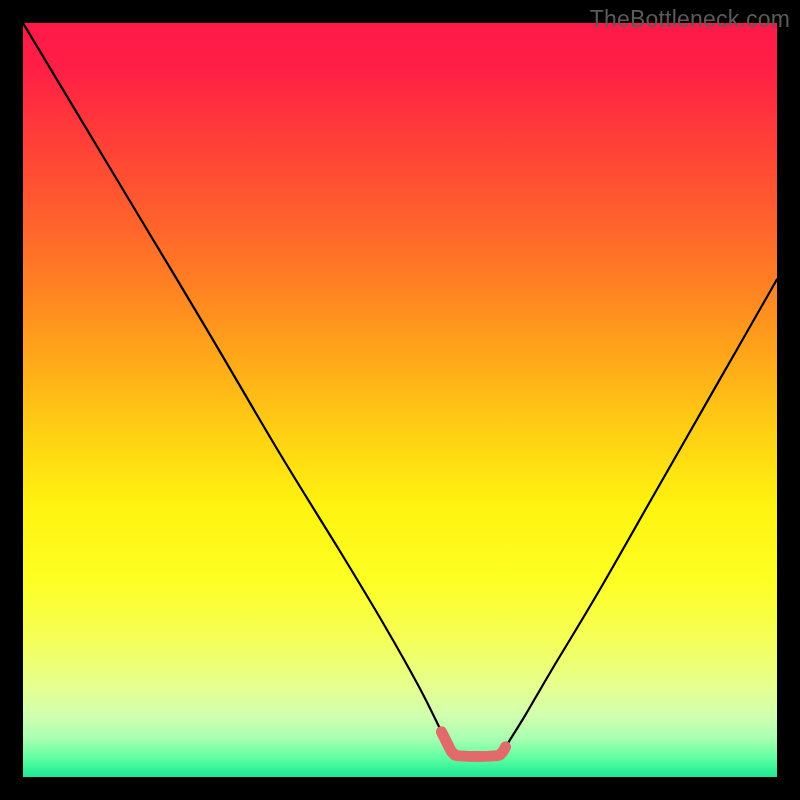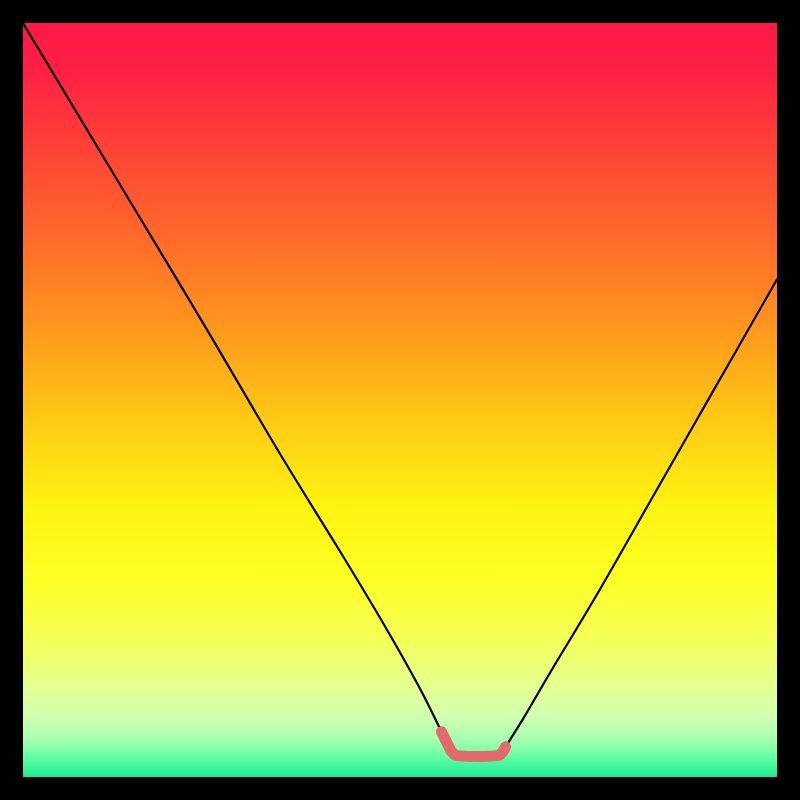--- a/index.html
+++ b/index.html
@@ -62,13 +62,14 @@
             <stop offset="97.5%" stop-color="#5effa1"></stop>
             <stop offset="100%" stop-color="#19e992"></stop>
           </linearGradient>
       </defs>
       <rect id="bg-rect" x="0" y="0" width="754" height="754" fill="url(#bg-grad)"></rect>
       <path id="black-curve" fill="none" stroke="#000000" stroke-width="2.2" stroke-linecap="round" d="M 0 0 C 16.286399999999997 27.14399999999999, 57.907199999999996 96.51199999999994, 90.47999999999999 150.79999999999995 C 123.05279999999999 205.08799999999997, 151.10159999999996 251.3836, 180.95999999999998 301.6 C 210.8184 351.81640000000004, 231.93040000000002 389.064, 256.36 429.78000000000003 C 280.7896 470.49600000000004, 297.67920000000004 496.58439999999996, 316.68 527.8 C 335.6808 559.0156, 347.66939999999994 578.7704, 361.91999999999996 603.2 C 376.1706 627.6296000000001, 385.671 644.5192, 395.85 663.52 C 406.02900000000005 682.5208, 413.04120000000006 697.9024, 418.47 708.76 C 423.8988 719.6176, 423.97419999999994 720.03984, 426.00999999999993 723.84 C 428.04579999999993 727.64016, 427.7442 728.2433599999999, 429.78 729.872 C 431.81579999999997 731.50064, 429.8554 732.3451200000001, 437.32 732.888 C 444.7846 733.43088, 463.7854 733.43088, 471.25 732.888 C 478.7146 732.3451200000001, 476.7542 731.50064, 478.79 729.872 C 480.8258 728.2433599999999, 478.4884 730.35456, 482.56 723.84 C 486.6316 717.3254400000001, 493.26680000000005 707.252, 501.41 693.68 C 509.5532 680.108, 514.9065999999999 670.1551999999999, 527.8 648.4399999999999 C 540.6934 626.7248, 554.0391999999999 605.6128, 573.04 573.04 C 592.0408 540.4671999999999, 611.6448 505.4816, 633.36 467.48 C 655.0752 429.4784, 671.9648000000001 399.92159999999996, 693.6800000000001 361.91999999999996 C 715.3952 323.91839999999996, 743.1424000000001 275.3607999999999, 754 256.35999999999996"></path>
       <path id="red-seg" fill="none" stroke="#e26a6a" stroke-width="11" stroke-linecap="round" stroke-linejoin="round" d="M 418.47 708.76 C 419.8272 711.4744, 423.97419999999994 720.03984, 426.00999999999993 723.84 C 428.04579999999993 727.64016, 427.7442 728.2433599999999, 429.78 729.872 C 431.81579999999997 731.50064, 429.8554 732.3451200000001, 437.32 732.888 C 444.7846 733.43088, 463.7854 733.43088, 471.25 732.888 C 478.7146 732.3451200000001, 476.7542 731.50064, 478.79 729.872 C 480.8258 728.2433599999999, 481.8814 724.92576, 482.56 723.84"></path>
     </svg>
   </div>
 
+  <div class="watermark">TheBottleneck.com</div>
 </div>
 
 </body></html>

